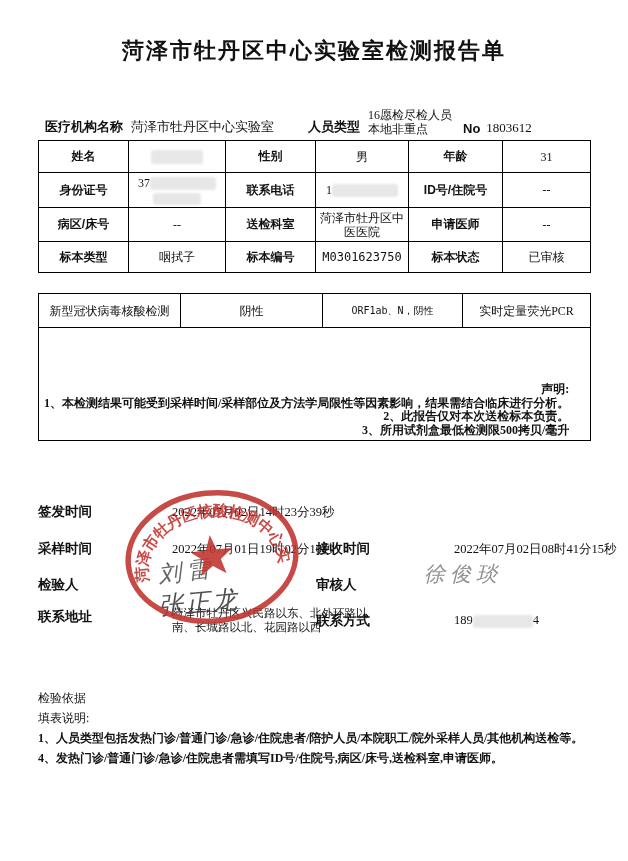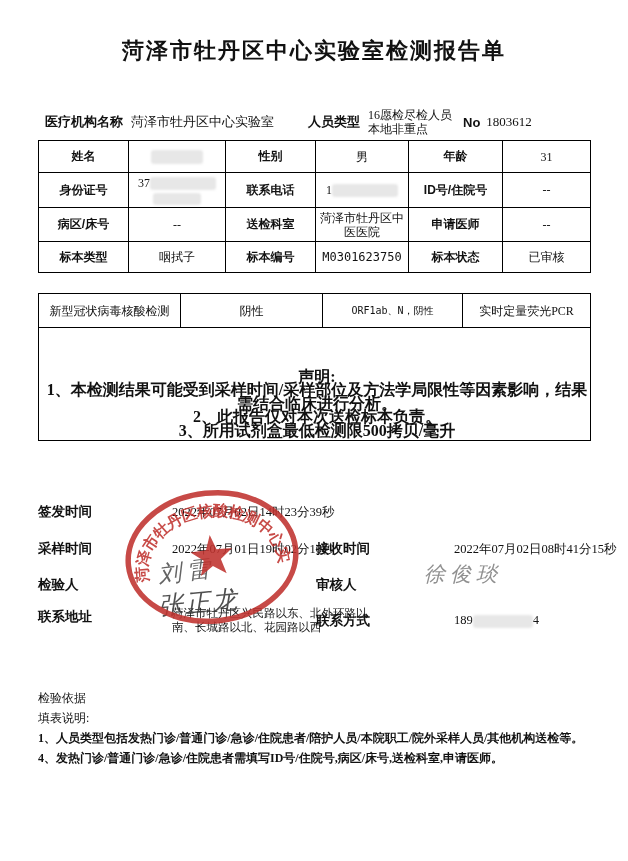--- a/index.html
+++ b/index.html
@@ -1,42 +1,42 @@
 <!DOCTYPE html>
 <html><head>
 <meta charset="utf-8">
 <style>
   html,body{margin:0;padding:0;background:#888;}
   .page{position:relative;width:628px;height:861px;background:#fff;margin:0 auto;
         font-family:"Liberation Sans",sans-serif;color:#111;overflow:hidden;}
   .title{position:absolute;top:36px;left:0;width:628px;text-align:center;
          font-size:22px;font-weight:bold;letter-spacing:2px;margin:0;}
   
-  .meta{position:absolute;top:108px;left:45px;width:545px;display:flex;align-items:center;}
+  .meta{position:absolute;top:108px;left:45px;width:545px;display:flex;align-items:flex-end;}
   .mlabel{font-weight:bold;font-size:13px;white-space:nowrap;}
   .mvalue{font-family:"Liberation Serif",serif;font-size:13px;white-space:nowrap;}
   .org-v{margin-left:8px;}
   .ptype-l{margin-left:34px;}
   .ptype-v{margin-left:8px;width:90px;white-space:normal;font-size:12px;line-height:14px;}
   .no-l{margin-left:5px;}
   .no-v{margin-left:6px;}
   
   table{border-collapse:collapse;table-layout:fixed;position:absolute;left:38px;background:#fff;}
   td,th{border:1.5px solid #000;text-align:center;vertical-align:middle;padding:0;overflow:hidden;}
   .ptable{top:140px;width:552px;}
   .ptable td{font-size:12px;}
   .tlabel{font-weight:bold;font-size:13px;font-family:"Liberation Sans",sans-serif;margin-left:48px;}
   .tvalue{font-family:"Liberation Serif",serif;font-size:12px;line-height:14px;}
   .mono{font-family:"DejaVu Sans Mono",monospace;font-size:10.5px;}
   .rtable{top:293px;width:552px;}
   .rtable th{font-weight:bold;font-size:13px;height:32px;}
   .rtable .rrow td{height:33px;}
   .stmt-cell{height:112px;position:relative;border-top:1.5px solid #000;}
-  .stmt{position:absolute;left:5px;bottom:3px;text-align:center;
-        font-family:"Liberation Serif",serif;font-weight:bold;font-size:16px;line-height:13.5px;}
+  .stmt{position:absolute;left:5px;bottom:3px;text-align:right;
+        font-family:"Liberation Serif",serif;font-weight:bold;font-size:12px;line-height:13.5px;}
   
   .blob{display:inline-block;background:#e7e7e7;border-radius:3px;filter:blur(1.2px);
         vertical-align:middle;}
   
   .flabel{position:absolute;font-weight:bold;font-size:13.5px;white-space:nowrap;}
   .fvalue{position:absolute;font-family:"Liberation Serif",serif;font-size:12.5px;white-space:nowrap;margin-left:42px;}
   .addr{white-space:normal;width:212px;font-size:11.5px;line-height:14px;}
   .sig{position:absolute;font-family:"DejaVu Sans",sans-serif;font-style:italic;}
   .sig1{left:158px;top:556px;font-size:23px;color:#4a4a4a;transform:rotate(-7deg);letter-spacing:6px;opacity:.85;}
   .sig2{left:158px;top:586px;font-size:25px;color:#3d3d3d;transform:rotate(-5deg);letter-spacing:2px;opacity:.9;}

